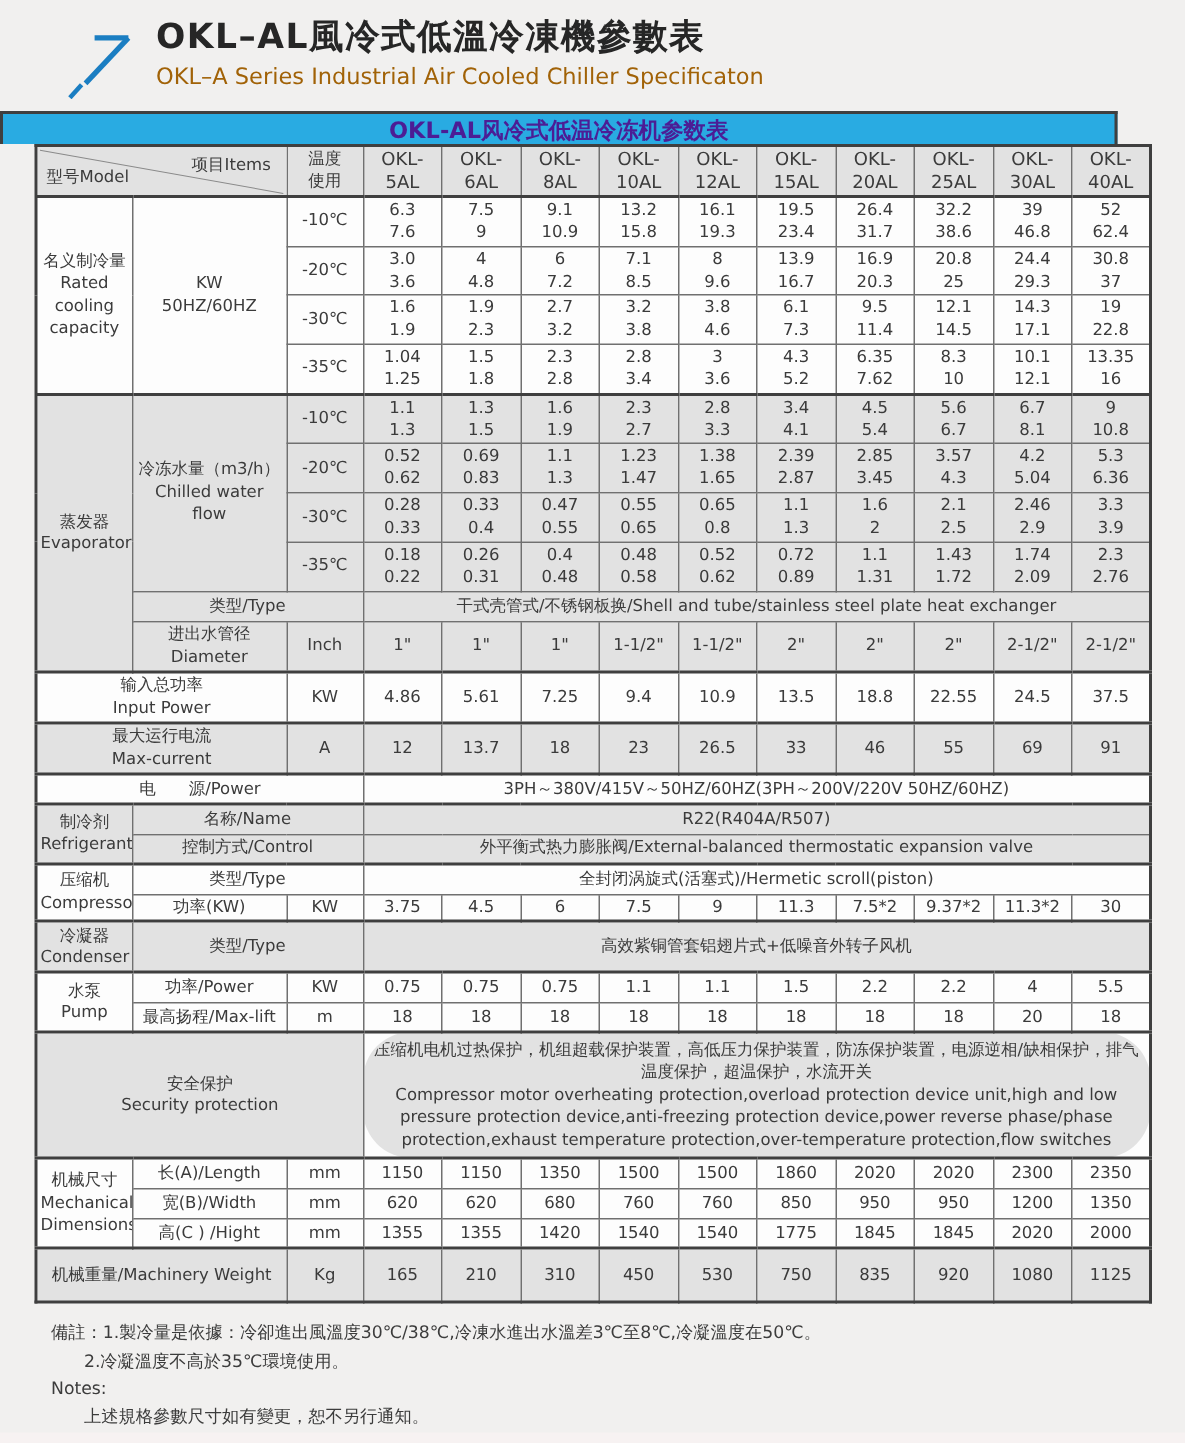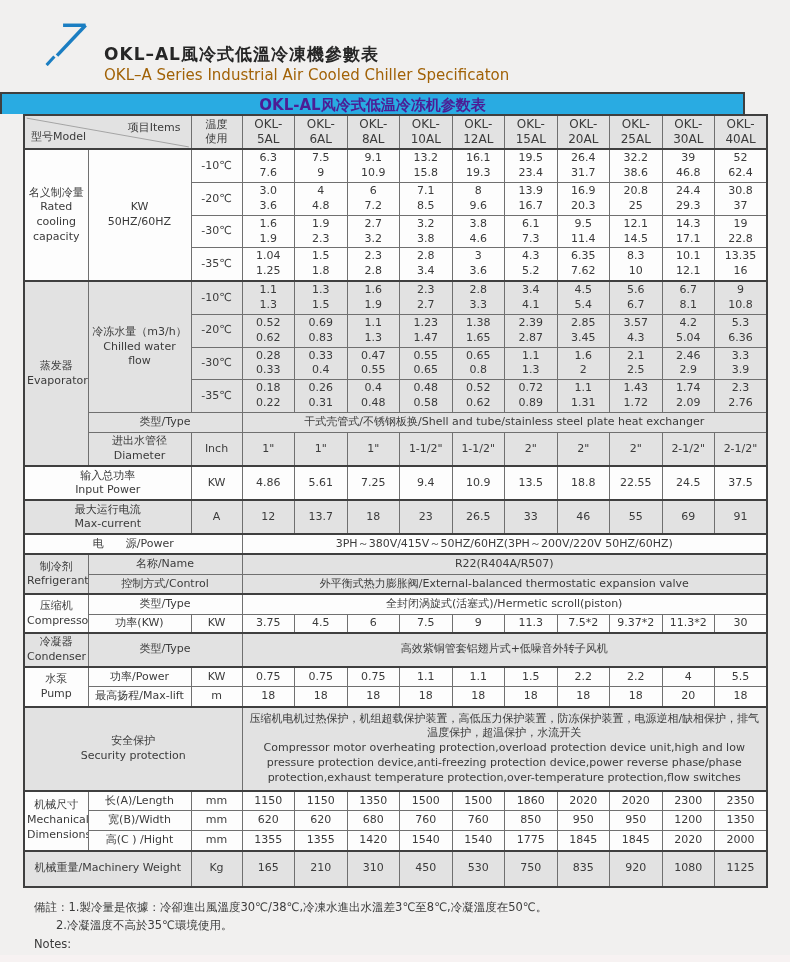--- a/index.html
+++ b/index.html
@@ -8,21 +8,21 @@
     background:#f1f0ef;
     font-family:"DejaVu Sans","Liberation Sans",sans-serif;
     color:#3b3b3b;
     position:relative;
     overflow:hidden;
   }
   
   .titlebar{display:flex;align-items:flex-start;padding:12px 0 8px 44px;}
   .logo{width:52px;height:52px;flex:0 0 auto;margin-top:2px;}
   .titles{margin-left:8px;}
-  .title-zh{font-size:17px;font-weight:600;color:#262626;letter-spacing:1px;line-height:1.2;margin-top:32px;}
+  .title-zh{font-size:23px;font-weight:600;color:#262626;letter-spacing:1px;line-height:1.2;}
   .title-en{font-size:15px;font-weight:500;color:#a16207;margin-top:2px;}
   
   .banner{
     width:745px;height:22px;box-sizing:border-box;
     background:#29abe2;color:#4c1d95;
     font-size:15px;font-weight:600;text-align:center;line-height:22px;
     border:2px solid #3f3f3f;border-bottom:none;
   }
   
   table.spec{
@@ -47,21 +47,21 @@
   tr.h34{height:34px;}
   tr.h24{height:16px;}
   tr.h28{height:36px;}
   tr.hsec{height:84px;}
   td.cat{font-size:11px;line-height:1.5;}
   .corner{position:relative;}
   .corner svg{position:absolute;left:0;top:0;width:100%;height:100%;}
   .corner .c-model{position:absolute;left:6px;bottom:4px;}
   .corner .c-items{position:absolute;right:10px;top:5px;}
   td.model-cell div{line-height:1.25;font-size:12px;}
-  .sectext{text-align:left;padding:4px 6px;line-height:1.5;}
+  .sectext{text-align:left;padding:4px 6px;line-height:1.5;border-radius:32px;}
   .sectext div{margin:0;}
   
   .notes{
     margin:10px 23px 0 34px;
     font-size:11.5px;line-height:1.6;color:#3c3c3c;
     white-space:pre-wrap;
   }
   .footstrip{position:absolute;left:0;bottom:0;width:100%;height:7px;background:#f7f2f2;}
 </style>
 </head>

